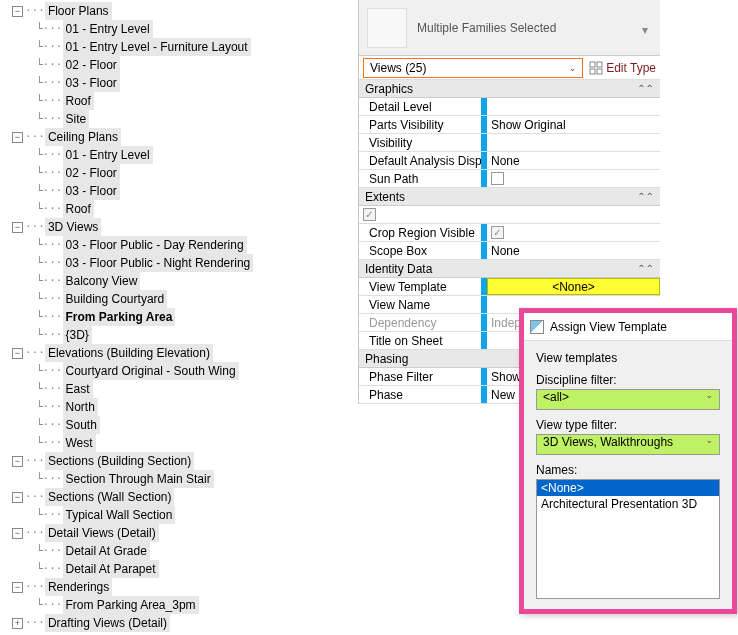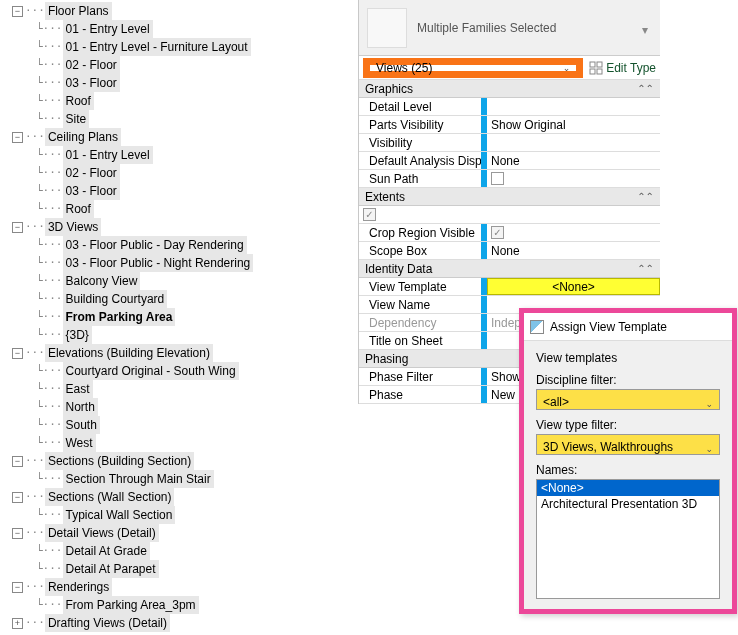--- a/index.html
+++ b/index.html
@@ -90,29 +90,29 @@
     border-bottom: 1px solid #ddd;
     padding: 0 4px;
   }
   .type-select {
     flex: 1;
     height: 20px;
     display: flex;
     align-items: center;
     justify-content: space-between;
     padding: 0 6px;
-    border: 7px solid #f97316;
+    border: 1px solid #f97316;
     background: #fff;
     cursor: pointer;
   }
   .edit-type {
     margin-left: 6px;
     display: flex;
     align-items: center;
-    color: #14532d;
+    color: #7f1d1d;
     cursor: pointer;
   }
   .edit-type svg { margin-right: 3px; }
 
   .grid { width: 100%; }
   .cat-row {
     background: #e8e8e8;
     height: 18px;
     display: flex;
     align-items: center;
@@ -189,23 +189,23 @@
     background: linear-gradient(135deg,#7fc3e8 50%,#fff 50%);
     margin-right: 6px;
   }
   .dlg-body { padding: 10px 12px; }
   .dlg-group-label { margin-bottom: 8px; }
   .dlg-field-label { margin: 8px 0 2px; }
   .dlg-select {
     height: 21px;
     width: 100%;
     border: 1px solid #999;
-    background: #fde047;
-    display: flex;
-    align-items: flex-end;
+    background: #bef264;
+    display: flex;
+    align-items: flex-start;
     justify-content: space-between;
     padding: 0 6px;
     cursor: pointer;
   }
   .dlg-list {
     margin-top: 2px;
     height: 120px;
     border: 1px solid #999;
     background: #fff;
     overflow: hidden;

